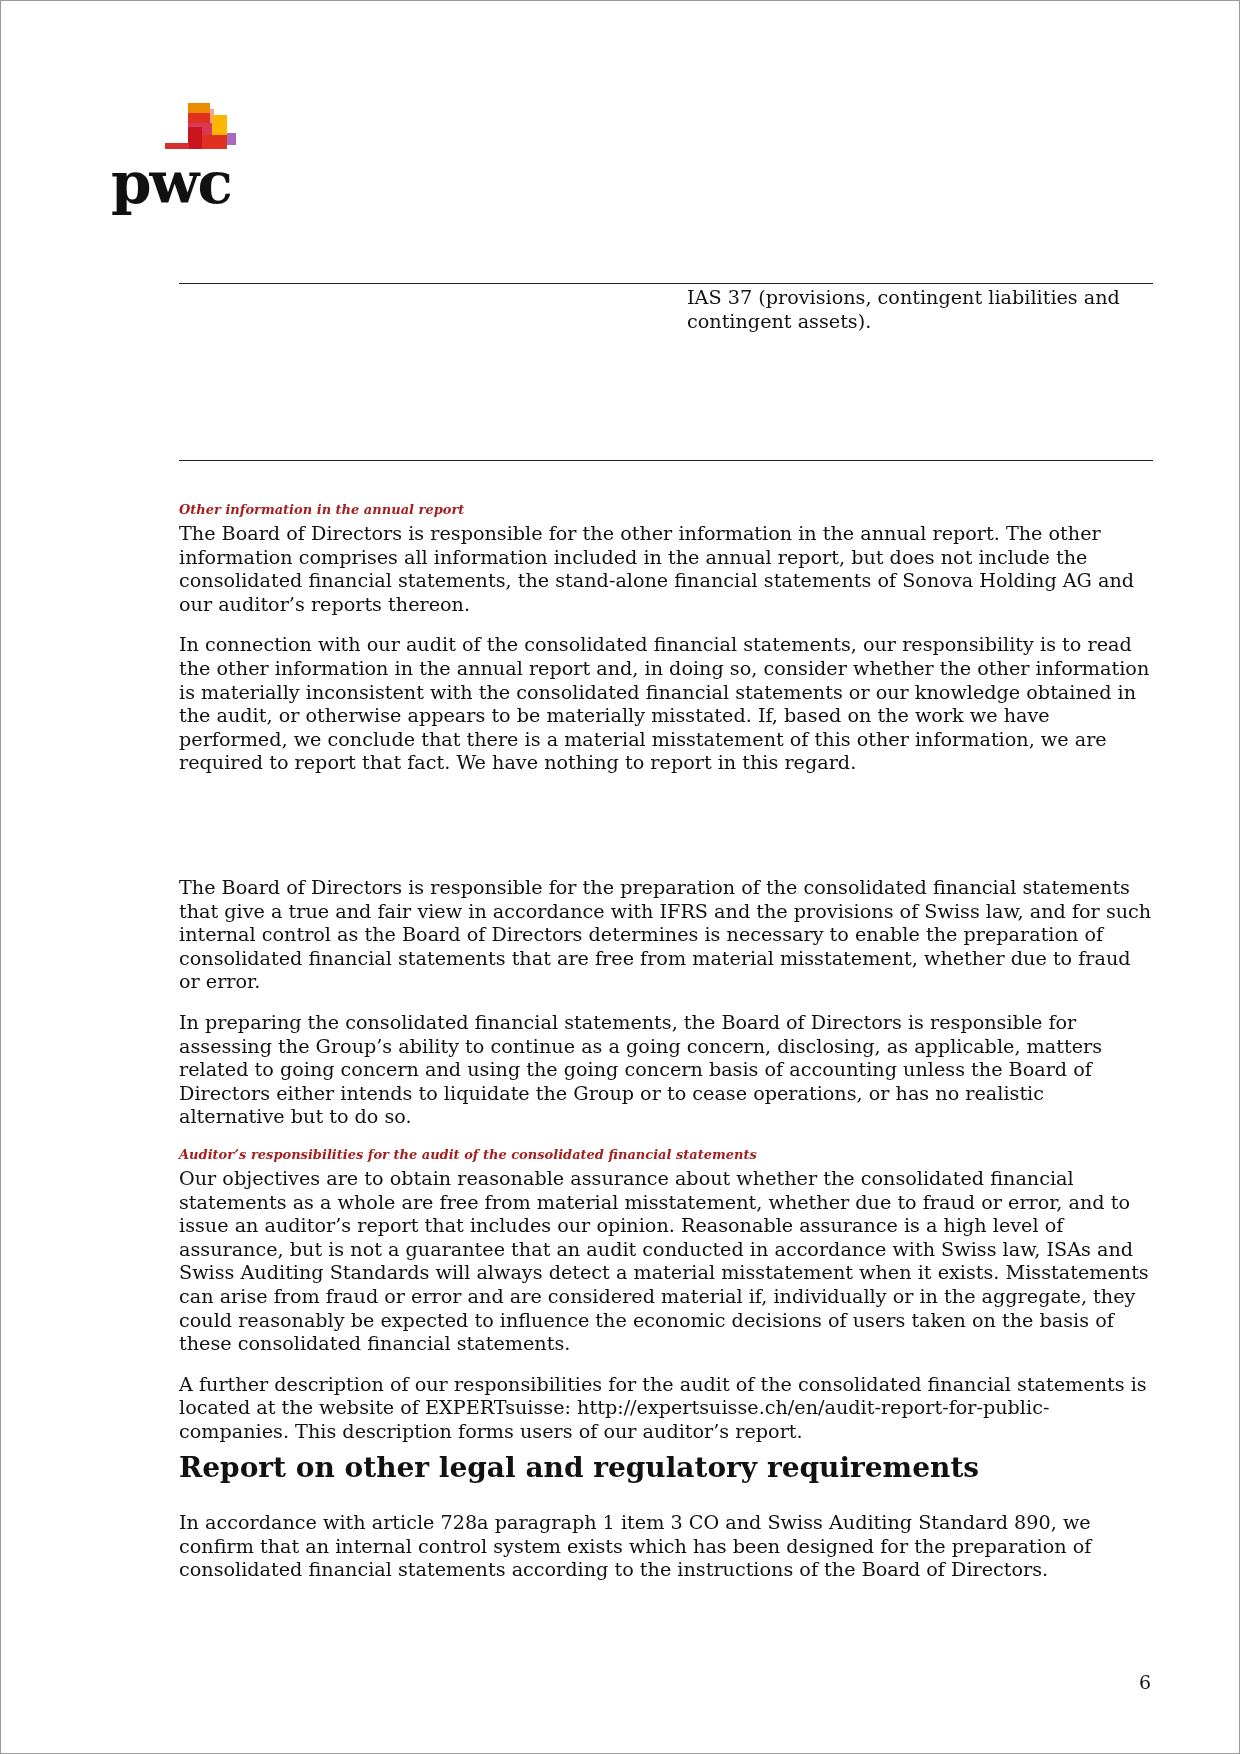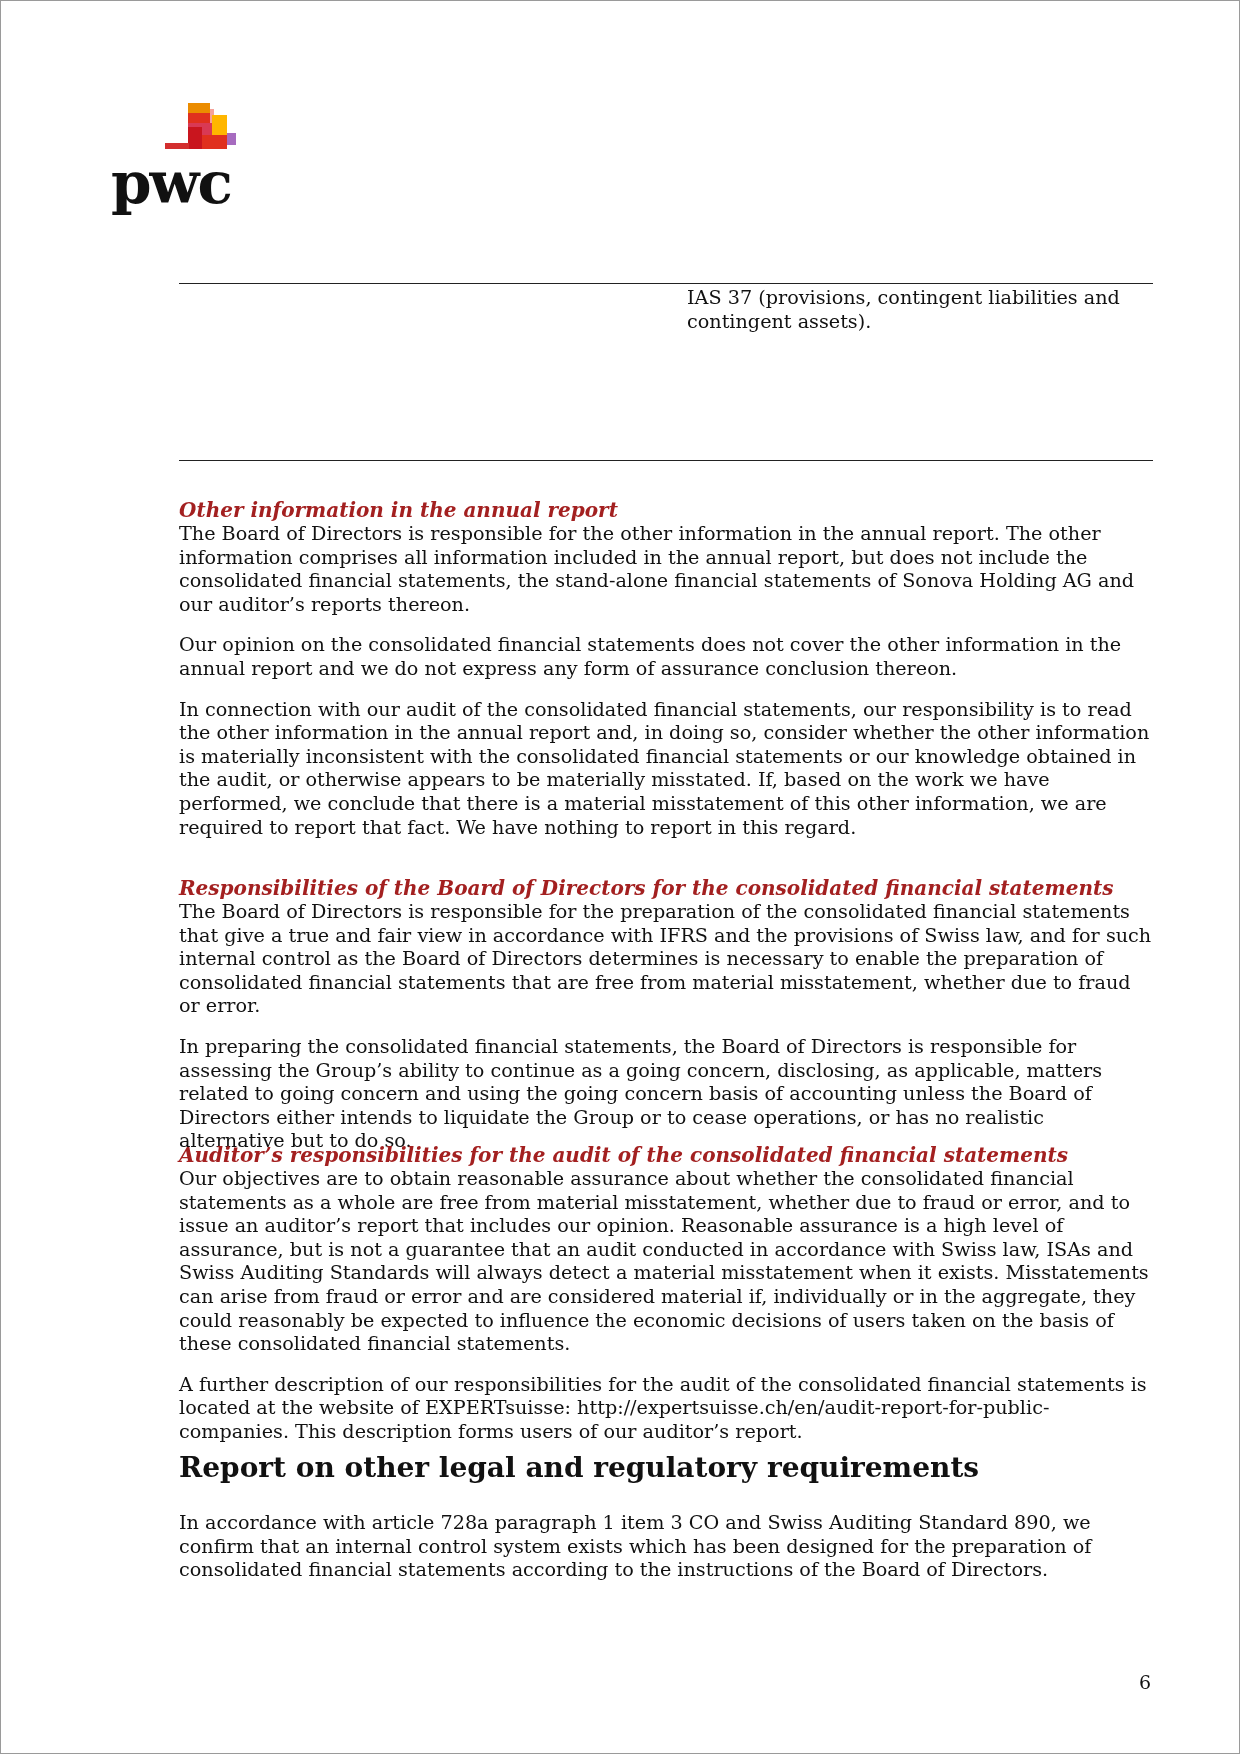--- a/index.html
+++ b/index.html
@@ -4,21 +4,21 @@
 <style>
   html, body { margin: 0; padding: 0; background: #ffffff; }
   body { width: 1240px; height: 1754px; position: relative; overflow: hidden; font-family: "DejaVu Serif", "Liberation Serif", serif; color: #111; }
   .page { position: absolute; left: 0; top: 0; width: 1238px; height: 1752px; border: 1px solid #9a9a9a; }
   .logo { position: absolute; left: 110px; top: 102px; width: 125px; height: 95px; }
   .logo .wordmark { position: absolute; left: 0; top: 46px; font-family: "DejaVu Serif", serif; font-weight: bold; font-size: 58px; letter-spacing: -2px; color: #111; }
   .content { position: absolute; left: 178px; width: 974px; font-size: 19.2px; line-height: 23.6px; }
   .table-block { position: absolute; left: 178px; top: 282px; width: 974px; border-top: 1.5px solid #222; border-bottom: 1.5px solid #222; height: 176px; }
   .table-block .right { position: absolute; left: 508px; top: 2px; width: 466px; font-size: 19.2px; line-height: 23.6px; }
   p { margin: 0 0 17px 0; }
-  .h-red { color: #a32020; font-style: italic; font-weight: bold; font-size: 20px; line-height: 24px; margin: 0; }
+  .h-red { color: #a32020; font-style: italic; font-weight: bold; font-size: 13px; line-height: 24px; margin: 0; }
   .h-big { font-weight: bold; font-size: 28px; line-height: 34px; margin: 0; color: #111; }
   .pagenum { position: absolute; left: 1138px; top: 1670px; font-size: 19px; }
 </style>
 </head>
 <body>
 
 <div class="page">
 
   <div class="logo">
     <svg width="125" height="50" style="position:absolute;left:0;top:0">
@@ -37,26 +37,24 @@
 
   <div class="table-block">
     <div class="right">
       <p style="margin-bottom:14px">IAS 37 (provisions, contingent liabilities and contingent assets).</p>
     </div>
   </div>
 
   <div class="content" style="top:497px">
     <h3 class="h-red">Other information in the annual report</h3>
     <p>The Board of Directors is responsible for the other information in the annual report. The other information comprises all information included in the annual report, but does not include the consolidated financial statements, the stand-alone financial statements of Sonova Holding AG and our auditor’s reports thereon.</p>
-    <p>Our opinion on the consolidated financial statements does not cover the other information in the annual report and we do not express any form of assurance conclusion thereon.</p>
     <p>In connection with our audit of the consolidated financial statements, our responsibility is to read the other information in the annual report and, in doing so, consider whether the other information is materially inconsistent with the consolidated financial statements or our knowledge obtained in the audit, or otherwise appears to be materially misstated. If, based on the work we have performed, we conclude that there is a material misstatement of this other information, we are required to report that fact. We have nothing to report in this regard.</p>
   </div>
 
   <div class="content" style="top:875px">
-    <h3 class="h-red">Responsibilities of the Board of Directors for the consolidated financial statements</h3>
     <p>The Board of Directors is responsible for the preparation of the consolidated financial statements that give a true and fair view in accordance with IFRS and the provisions of Swiss law, and for such internal control as the Board of Directors determines is necessary to enable the preparation of consolidated financial statements that are free from material misstatement, whether due to fraud or error.</p>
     <p>In preparing the consolidated financial statements, the Board of Directors is responsible for assessing the Group’s ability to continue as a going concern, disclosing, as applicable, matters related to going concern and using the going concern basis of accounting unless the Board of Directors either intends to liquidate the Group or to cease operations, or has no realistic alternative but to do so.</p>
   </div>
 
   <div class="content" style="top:1142px">
     <h3 class="h-red">Auditor’s responsibilities for the audit of the consolidated financial statements</h3>
     <p>Our objectives are to obtain reasonable assurance about whether the consolidated financial statements as a whole are free from material misstatement, whether due to fraud or error, and to issue an auditor’s report that includes our opinion. Reasonable assurance is a high level of assurance, but is not a guarantee that an audit conducted in accordance with Swiss law, ISAs and Swiss Auditing Standards will always detect a material misstatement when it exists. Misstatements can arise from fraud or error and are considered material if, individually or in the aggregate, they could reasonably be expected to influence the economic decisions of users taken on the basis of these consolidated financial statements.</p>
     <p>A further description of our responsibilities for the audit of the consolidated financial statements is located at the website of EXPERTsuisse: http://expertsuisse.ch/en/audit-report-for-public-companies. This description forms users of our auditor’s report.</p>
   </div>
 

